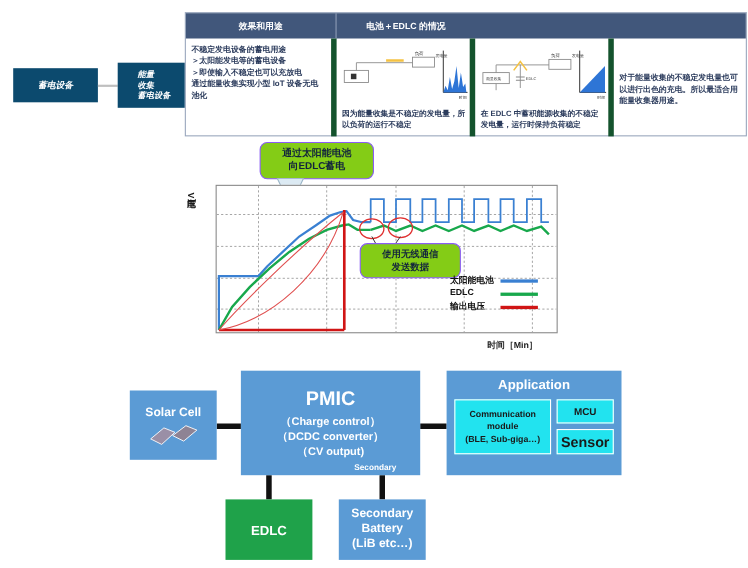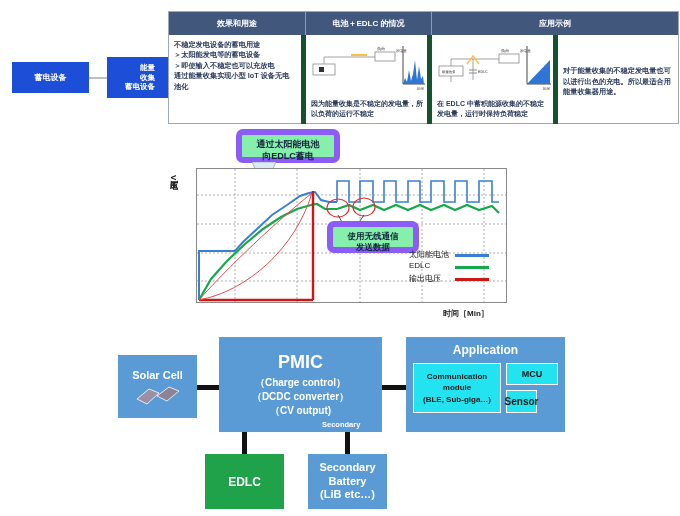--- a/index.html
+++ b/index.html
@@ -1,23 +1,23 @@
 <!DOCTYPE html>
 <html><head>
 <meta charset="utf-8">
 <style>
   html,body{margin:0;padding:0;background:#ffffff;}
   body{width:680px;height:516px;position:relative;overflow:hidden;
        font-family:"Liberation Sans","DejaVu Sans",sans-serif;color:#1f2a44;}
   .abs{position:absolute;}
 
   
-  .obox{background:#1d4ed8;color:#ffffff;font-size:8px;font-weight:bold;
-        display:flex;align-items:center;justify-content:center;text-align:right;
-        line-height:1.25;}
+  .obox{background:#0c4a6e;color:#ffffff;font-size:8px;font-weight:bold;
+        display:flex;align-items:center;justify-content:center;text-align:left;
+        line-height:1.25;font-style:italic;}
   .oline{background:#bfbfbf;height:2px;}
 
   
   .tbl{position:absolute;left:168px;top:11px;width:511px;height:113px;
        border:1px solid #9aa7bd;box-sizing:border-box;background:#ffffff;}
   .thead{display:flex;height:23px;background:#41577B;}
   .th{color:#ffffff;font-size:8px;font-weight:bold;display:flex;
       align-items:center;justify-content:center;border-right:1px solid #8d9cb5;
       box-sizing:border-box;text-align:center;}
   .th:last-child{border-right:none;}
@@ -29,24 +29,24 @@
   .cap{position:absolute;left:5px;bottom:5px;right:4px;font-size:7px;
        line-height:1.45;color:#2b3b5c;font-weight:bold;}
 
   
   .chart-wrap{position:absolute;left:196px;top:168px;width:311px;height:135px;
               border:1px solid #8a8a8a;box-sizing:border-box;background:#fff;}
   .ylab{position:absolute;left:163px;top:175px;width:14px;font-size:8px;
         line-height:1.1;text-align:center;color:#1b1b1b;font-weight:bold;}
   .xlab{position:absolute;left:443px;top:308px;font-size:8px;color:#1b1b1b;
         font-weight:bold;}
-  .callout{position:absolute;background:#86efac;border:6px solid #8b5cf6;
+  .callout{position:absolute;background:#84cc16;border:1px solid #8b5cf6;
            border-radius:7px;font-size:9px;font-weight:bold;color:#12243d;
            text-align:center;line-height:1.3;padding:4px 4px;box-sizing:border-box;}
-  .lg{position:absolute;font-size:8px;color:#111;font-weight:normal;white-space:nowrap;}
+  .lg{position:absolute;font-size:8px;color:#111;font-weight:bold;white-space:nowrap;}
   .lgline{position:absolute;height:2.5px;width:34px;}
 
   
   .blk{position:absolute;box-sizing:border-box;display:flex;flex-direction:column;
        align-items:center;justify-content:center;text-align:center;color:#ffffff;
        font-weight:bold;}
   .bar{position:absolute;background:#111111;}
   .sublabel{position:absolute;color:#ffffff;font-size:7.5px;font-weight:bold;}
   .cyan{background:#22E3EF;color:#1a1a1a;border:1px solid #ffffff;}
 </style>
@@ -61,21 +61,20 @@
   <span>能量
 收集
 蓄电设备</span>
 </div>
 <div class="abs oline" style="left:173px;top:77px;width:16px;"></div>
 
 <div class="tbl">
   <div class="thead">
     <div class="th" style="width:137px;">效果和用途</div>
     <div class="th" style="width:126px;">电池＋EDLC 的情况</div>
-    <div class="th" style="flex:1;">应用示例</div>
   </div>
   <div class="tbody">
 
     <div class="td" style="width:137px;">
       <div class="cell-txt" style="white-space:pre-line;">不稳定发电设备的蓄电用途
 ＞太阳能发电等的蓄电设备
 ＞即使输入不稳定也可以充放电
 通过能量收集实现小型 IoT 设备无电池化</div>
     </div>
 
@@ -218,21 +217,21 @@
   <div style="display:flex;gap:5px;margin-top:6px;align-items:stretch;">
     <div class="cyan blk" style="position:relative;width:88px;height:50px;white-space:pre-line;font-size:8px;line-height:1.4;align-items:center;">
       <span>Communication
 module
 (BLE, Sub-giga…)</span>
     </div>
     <div style="display:flex;flex-direction:column;gap:5px;">
       <div class="cyan blk" style="position:relative;width:52px;height:22px;font-size:9px;">
         <span>MCU</span>
       </div>
-      <div class="cyan blk" style="position:relative;width:31px;height:23px;font-size:10px;">
+      <div class="cyan blk" style="position:relative;width:52px;height:23px;font-size:13px;">
         <span>Sensor</span>
       </div>
     </div>
   </div>
 </div>
 
 <div class="blk" style="left:205px;top:454px;width:79px;height:55px;background:#1FA24A;font-size:12px;">
   <span>EDLC</span>
 </div>
 

